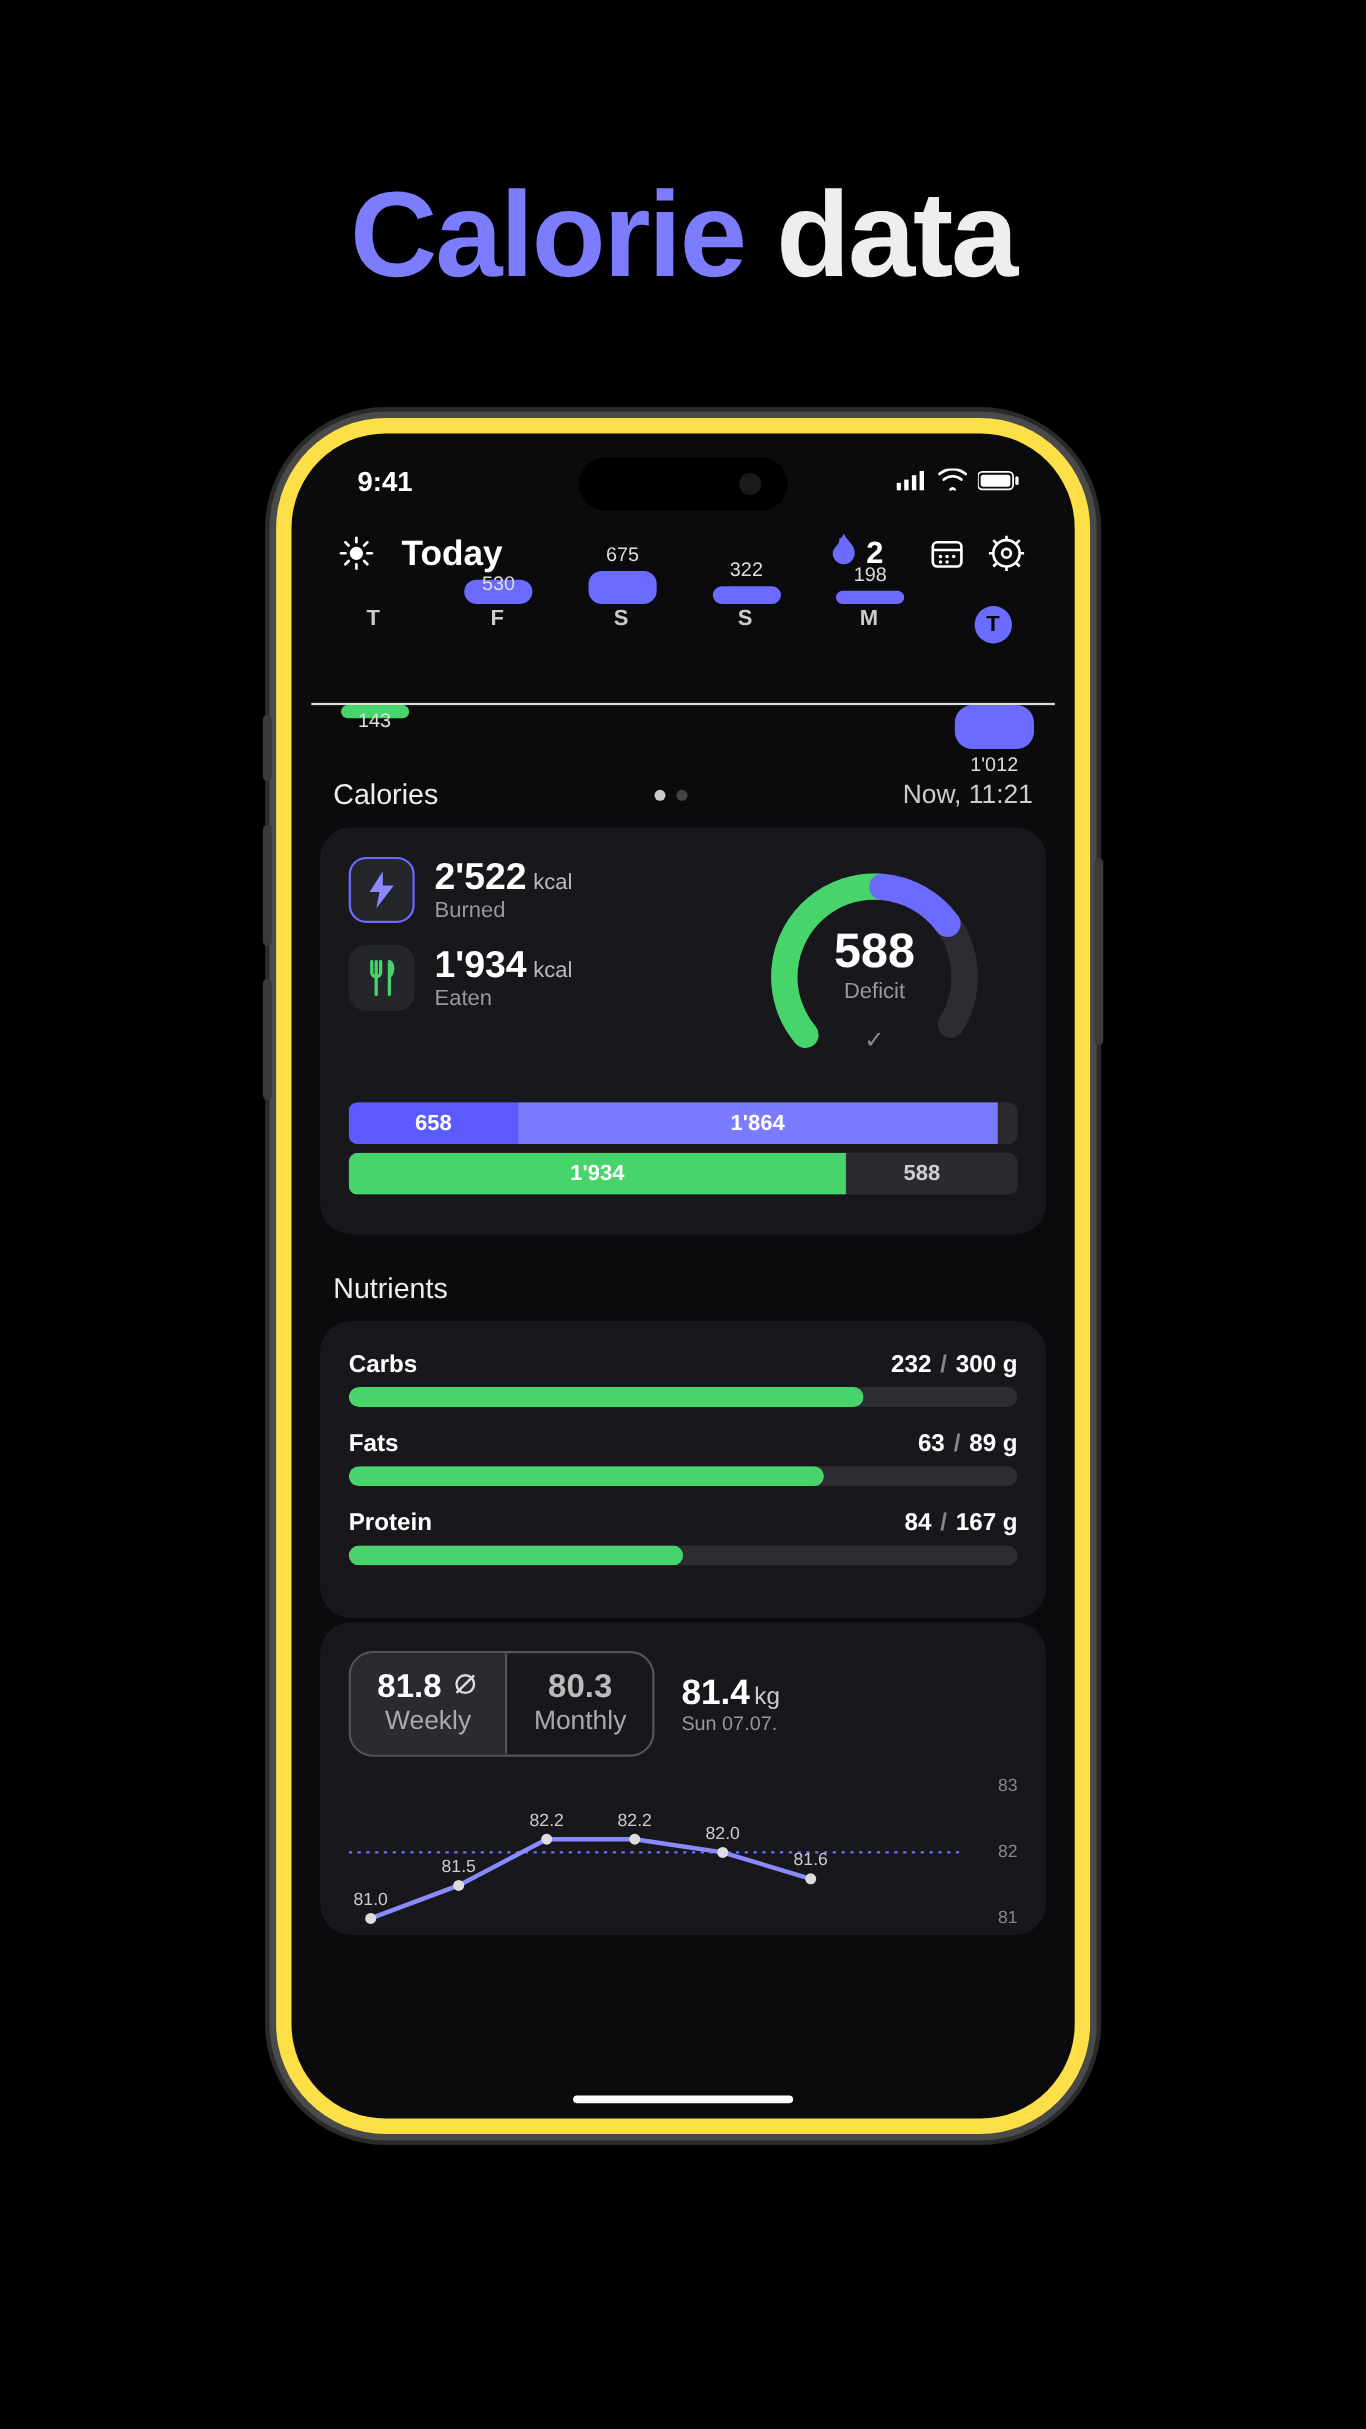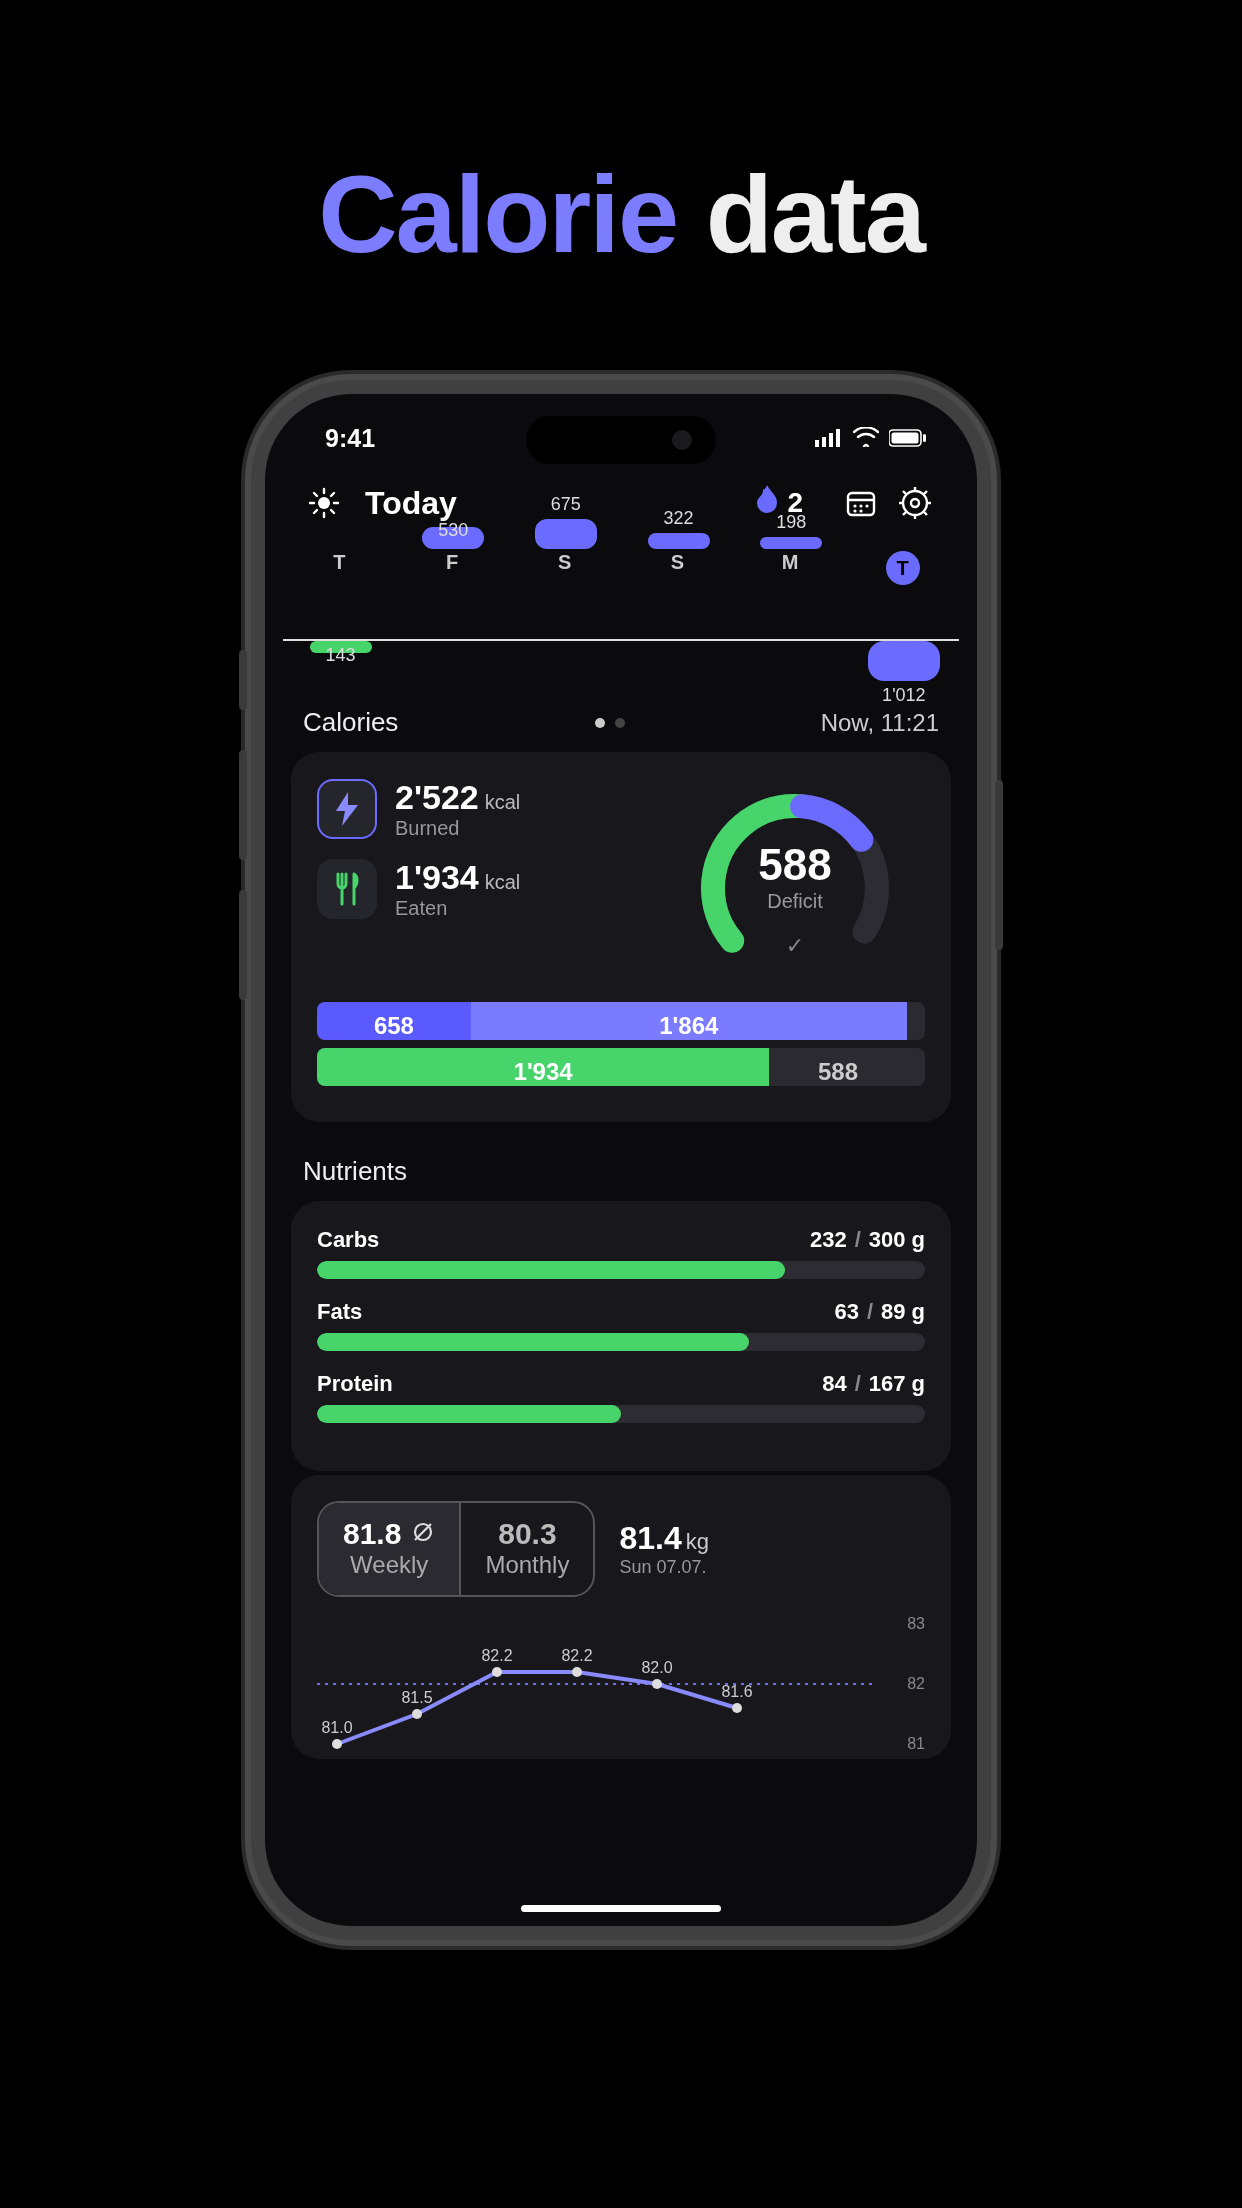--- a/index.html
+++ b/index.html
@@ -23,21 +23,21 @@
 .marketing-title .plain  { color: #eee; font-weight: 600; }
 
 .phone {
   position: absolute;
   top: 380px;
   left: 50%;
   transform: translateX(-50%);
   width: 740px;
   height: 1560px;  
   border-radius: 100px;
-  background: #404040;
+  background: #fde047;
   box-shadow: 0 0 0 6px #4a4a4a, 0 0 0 10px #2a2a2a, 0 20px 80px rgba(0,0,0,.6);
   padding: 14px;
 }
 .screen {
   width: 100%; height: 100%;
   background: #0b0b0d;
   border-radius: 86px;
   overflow: hidden;
   position: relative;
 }
@@ -112,21 +112,21 @@
 .gauge-wrap { width: 260px; height: 200px; position: relative; }
 .gauge-center {
   position:absolute; left:0; right:0; top:62px; text-align:center;
 }
 .gauge-center .big { font-size: 44px; font-weight: 700; }
 .gauge-center .lab { font-size: 20px; color:#999; }
 .gauge-check { position:absolute; left:50%; transform:translateX(-50%); top: 155px; color:#888; font-size:22px; }
 
 .stack-bars { margin-top: 24px; }
 .stack { height: 38px; border-radius: 8px; background:#2a2a30; position:relative; overflow:hidden; margin-bottom: 8px; display:flex; align-items:center; }
-.seg { height:100%; display:flex; align-items:flex-end; justify-content:center; font-size:24px; font-weight:600; }
+.seg { height:100%; display:flex; align-items:center; justify-content:center; font-size:20px; font-weight:600; }
 .seg.a { background:#5a5aff; }
 .seg.b { background:#7b7bff; }
 .seg.g { background:#46d46b; }
 .seg.rest { color:#ccc; background:transparent; }
 
 .nutri .row { margin-bottom: 20px; }
 .nutri .labels { display:flex; align-items:baseline; font-size:22px; font-weight:600; }
 .nutri .labels .name { flex:1; }
 .nutri .labels .slash { color:#888; margin:0 8px; }
 .nutri .labels .unit { margin-left:6px; }

